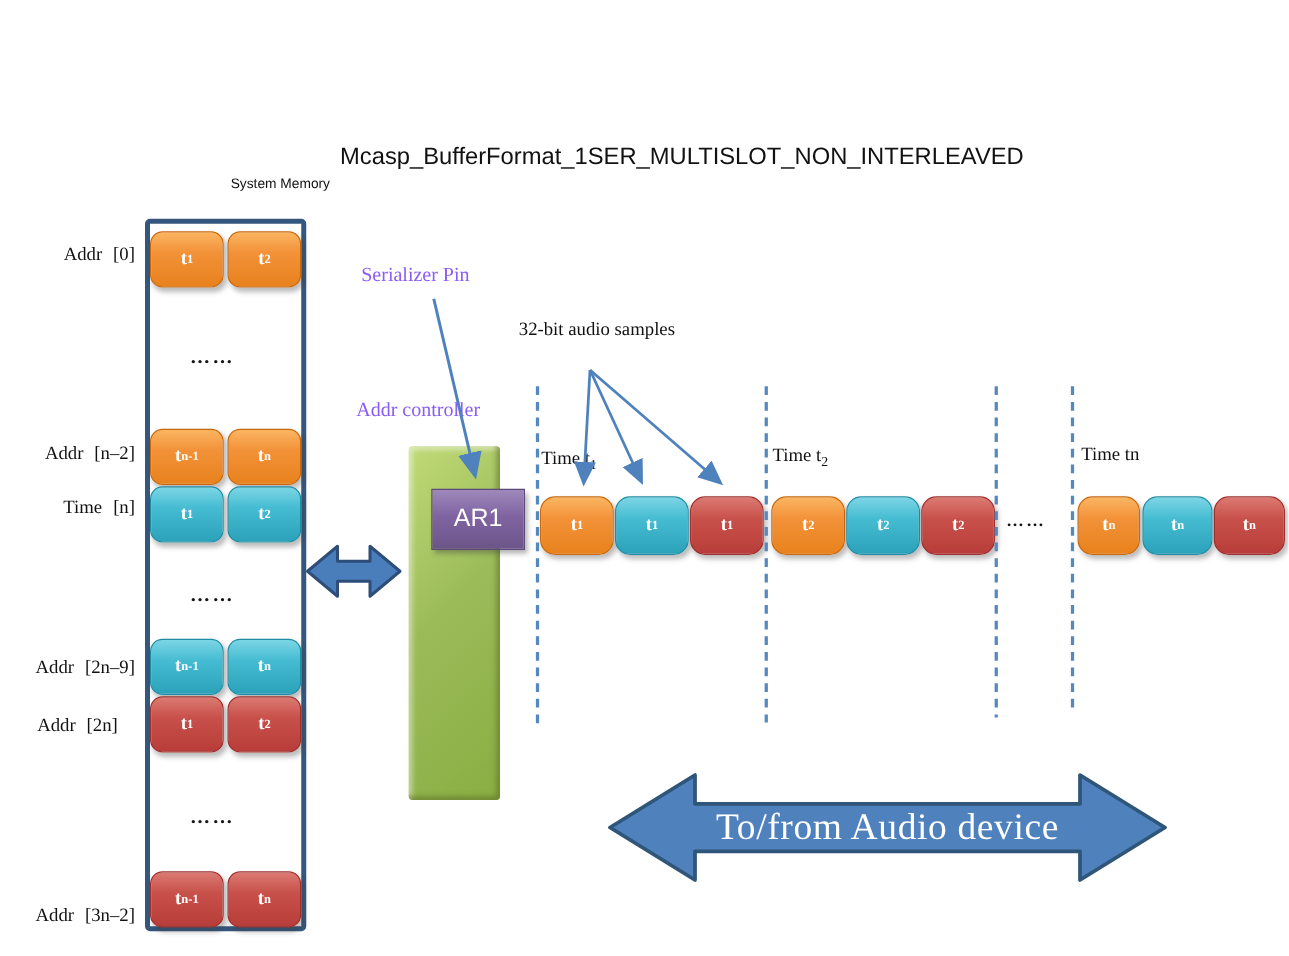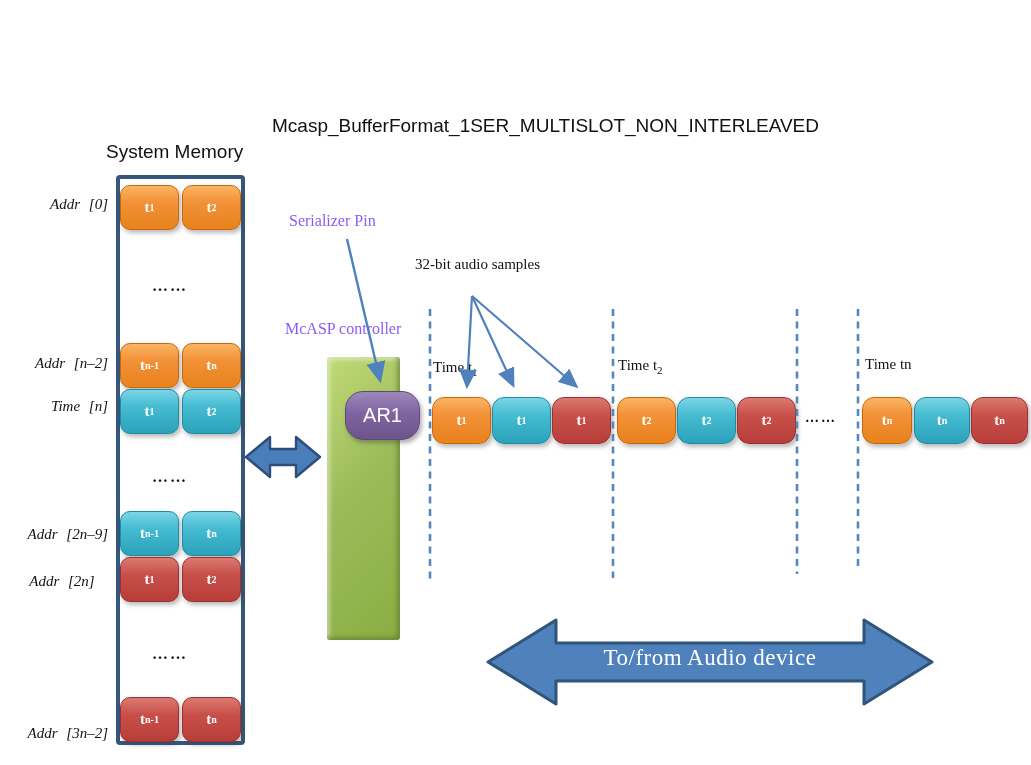--- a/index.html
+++ b/index.html
@@ -2,53 +2,53 @@
 <html><head>
 <meta charset="utf-8">
 <style>
   html,body{margin:0;padding:0;background:#ffffff;}
   .page{position:relative;width:1031px;height:765px;background:#ffffff;overflow:hidden;
         font-family:"Liberation Serif", serif;margin-top:47px;}
   .abs{position:absolute;}
 
   .title{left:258px;top:68px;width:575px;text-align:center;font-size:19px;color:#111;
          font-family:"Liberation Sans", sans-serif;}
-  .mem-title{left:106px;top:94px;width:148px;text-align:left;font-size:19px;color:#111;
+  .mem-title{left:116px;top:94px;width:148px;text-align:right;font-size:11px;color:#111;
          font-family:"Liberation Sans", sans-serif;}
 
   .mem-frame{left:116px;top:128px;width:121px;height:562px;border:4px solid #35577D;border-radius:4px;}
 
-  .addr{width:92px;text-align:right;font-size:15px;color:#111;word-spacing:5px;white-space:nowrap;font-style:italic;}
+  .addr{width:92px;text-align:right;font-size:15px;color:#111;word-spacing:5px;white-space:nowrap;}
 
   .chip{width:57px;height:43px;border-radius:10px;color:#fff;font-weight:bold;font-size:15px;
         display:flex;align-items:center;justify-content:center;
         box-shadow:2px 3px 4px rgba(60,60,60,.35);}
   .chip sub{font-size:10px;vertical-align:-3px;line-height:0;}
   .stream-chip{height:45px;border-radius:12px;}
   .orange{background:linear-gradient(180deg,#FBB562 0%,#F29138 38%,#E8821D 100%);border:1px solid #C9670B;}
   .cyan{background:linear-gradient(180deg,#7CD5E5 0%,#45BCD2 38%,#2BA2B9 100%);border:1px solid #1F8CA4;}
   .red{background:linear-gradient(180deg,#DB7A72 0%,#C8504A 38%,#B83D3A 100%);border:1px solid #9E2F2D;}
 
   .dots{font-size:16px;font-weight:bold;letter-spacing:2px;color:#111;}
 
   .green-rect{left:327px;top:310px;width:73px;height:283px;border-radius:3px;
       background:linear-gradient(135deg,#C0DA77 0%,#9BBB59 45%,#8AAE42 100%);
       box-shadow:inset -3px -3px 4px rgba(90,110,40,.55), inset 3px 3px 4px rgba(255,255,255,.45);}
-  .ar1{left:345px;top:344px;width:73px;height:47px;border-radius:18px;
+  .ar1{left:345px;top:344px;width:73px;height:47px;border-radius:0;
       background:linear-gradient(180deg,#9E88BB 0%,#8064A2 45%,#6C5589 100%);
       border:1px solid #5E4A78;color:#fff;font-size:20px;
       display:flex;align-items:center;justify-content:center;
       font-family:"Liberation Sans", sans-serif;
       box-shadow:2px 3px 4px rgba(60,60,60,.4);}
 
   .lbl{font-size:16px;color:#8b5cf6;white-space:nowrap;}
   .lbl-sm{font-size:15px;color:#111;white-space:nowrap;}
   .lbl-sm sub, .lbl-sm .subt{font-size:11px;}
 
-  .big-arrow-label{left:520px;top:598px;width:380px;text-align:center;color:#fff;font-size:23px;
+  .big-arrow-label{left:520px;top:598px;width:380px;text-align:center;color:#fff;font-size:30px;
       letter-spacing:.5px;}
   svg.overlay{left:0;top:0;pointer-events:none;}
 </style>
 </head>
 <body>
 
 <div class="page">
 
   <div class="abs title">Mcasp_BufferFormat_1SER_MULTISLOT_NON_INTERLEAVED</div>
   <div class="abs mem-title">System Memory</div>
@@ -113,21 +113,21 @@
     </div>
   <div class="abs chip red" style="left:182px;top:650px;">
       <span>t</span>
       <sub>n</sub>
     </div>
 
   <div class="abs dots" style="left:152px;top:230px;">……</div>
   <div class="abs dots" style="left:152px;top:421px;">……</div>
   <div class="abs dots" style="left:152px;top:598px;">……</div>
 
-  <div class="abs lbl" style="left:285px;top:273px;">McASP controller</div>
+  <div class="abs lbl" style="left:285px;top:273px;">Addr controller</div>
   <div class="abs green-rect"></div>
   <div class="abs ar1">AR1</div>
   <div class="abs lbl" style="left:289px;top:165px;">Serializer Pin</div>
 
   <div class="abs lbl-sm" style="left:415px;top:209px;">32-bit audio samples</div>
 
   <div class="abs lbl-sm" style="left:433px;top:312px;"><span>Time t</span><sub>1</sub></div>
   <div class="abs lbl-sm" style="left:618px;top:310px;"><span>Time t</span><sub>2</sub></div>
   <div class="abs lbl-sm" style="left:865px;top:309px;"><span>Time tn</span><sub></sub></div>
 

